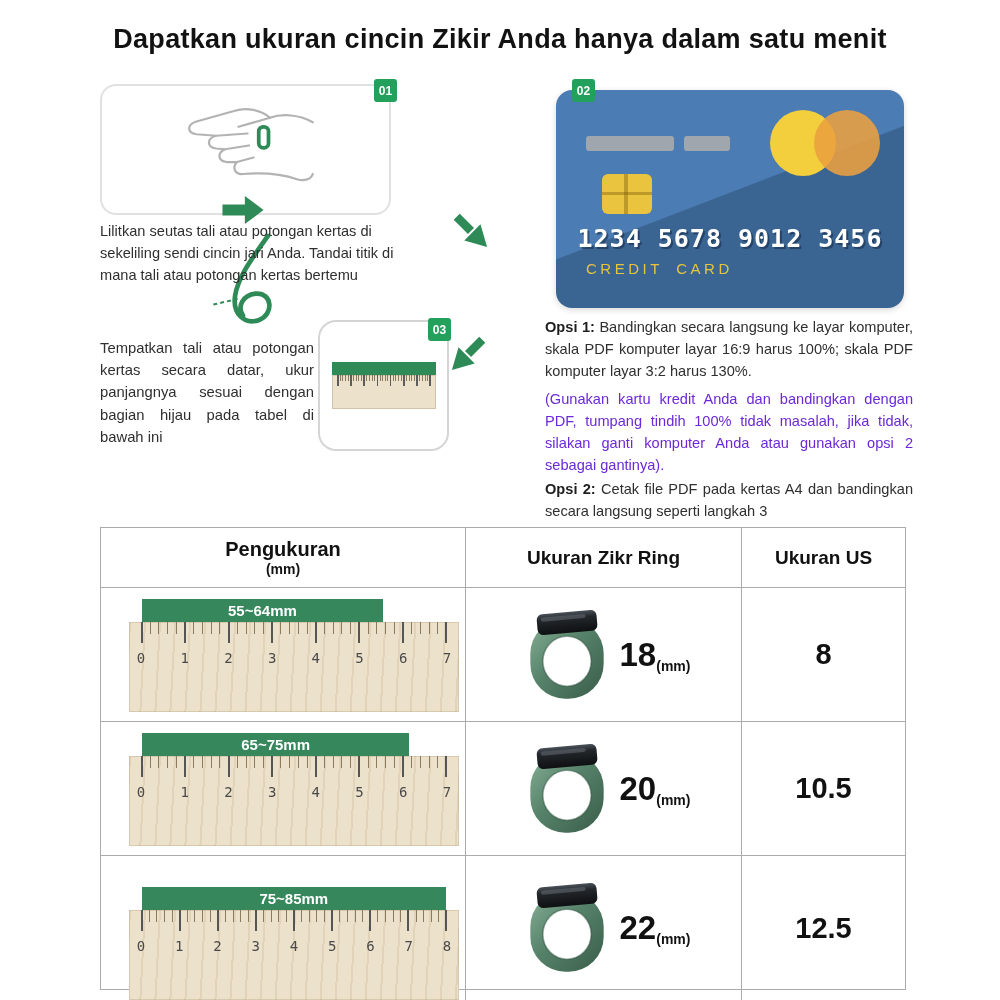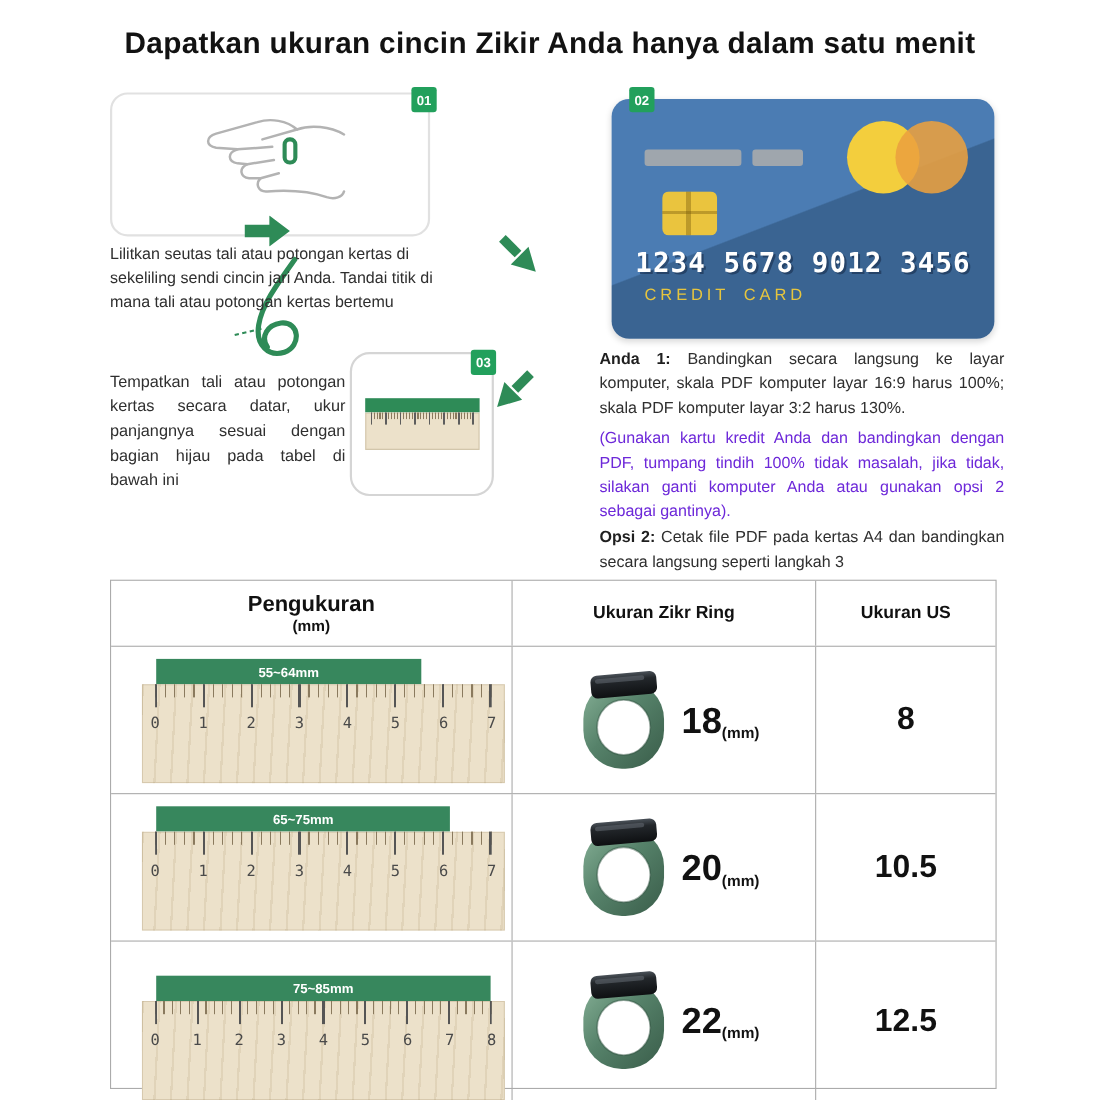--- a/index.html
+++ b/index.html
@@ -98,26 +98,26 @@
   
   .size-table { position:absolute; left:100px; top:527px; width:806px; border:1px solid #ababab; background:#fff; }
   .thead, .trow { display:grid; grid-template-columns:364px 276px 1fr; }
   .thead { height:59px; }
   .trow { height:134px; border-top:1px solid #ababab; }
   .cell { min-width:0; }
   .col-b { border-left:1px solid #ababab; }
   .th { display:flex; flex-direction:column; align-items:center; justify-content:center; font-weight:bold; color:#111; }
   .th-main { font-size:20px; line-height:1.15; }
   .th-sub { font-size:14px; }
-  .th2, .th3 { font-size:16px; }
+  .th2, .th3 { font-size:19px; }
 
   .m-cell { padding:11px 0 0 28px; }
   .ruler-wrap { width:330px; position:relative; }
   .range-bar {
-    margin-left:13px; height:23px; background:#37875d; color:#fff; font-weight:bold; font-size:12px;
+    margin-left:13px; height:23px; background:#37875d; color:#fff; font-weight:bold; font-size:15px;
     display:flex; align-items:center; justify-content:center; width:73%;
   }
   .ruler {
     --majors:7;
     position:relative; height:90px; background-color:#ece1ca;
     background-image:repeating-linear-gradient(93deg, rgba(164,140,96,.16) 0 2px, transparent 2px 15px);
     box-shadow:inset 0 0 0 1px rgba(150,130,90,.25);
   }
   .ticks-major { position:absolute; top:0; left:12px; right:12px; height:21px;
     background:repeating-linear-gradient(to right,#555 0 2px,transparent 2px calc((100% - 2px)/var(--majors))); }
@@ -197,21 +197,21 @@
     <div class="cc-bar cc-bar2"></div>
     <div class="cc-chip"></div>
     <div class="cc-circles">
       <div class="cc-circle cc-circle-yellow"></div>
       <div class="cc-circle cc-circle-orange"></div>
     </div>
     <div class="cc-number">1234 5678 9012 3456</div>
     <div class="cc-label">CREDIT CARD</div>
   </div>
 
-  <p class="opsi opsi-1"><b>Anda 1:</b> <span>Bandingkan secara langsung ke layar komputer, skala PDF komputer layar 16:9 harus 100%; skala PDF komputer layar 3:2 harus 130%.</span></p>
+  <p class="opsi opsi-1"><b>Opsi 1:</b> <span>Bandingkan secara langsung ke layar komputer, skala PDF komputer layar 16:9 harus 100%; skala PDF komputer layar 3:2 harus 130%.</span></p>
   <p class="opsi opsi-green">(Gunakan kartu kredit Anda dan bandingkan dengan PDF, tumpang tindih 100% tidak masalah, jika tidak, silakan ganti komputer Anda atau gunakan opsi 2 sebagai gantinya).</p>
   <p class="opsi opsi-2"><b>Opsi 2:</b> <span>Cetak file PDF pada kertas A4 dan bandingkan secara langsung seperti langkah 3</span></p>
 
   <p class="step3-text">Tempatkan tali atau potongan kertas secara datar, ukur panjangnya sesuai dengan bagian hijau pada tabel di bawah ini</p>
   <div class="step3-box">
     <div>
       <div class="mini-bar"></div>
       <div class="mini-ruler">
         <div class="mini-ticks-minor"></div>
         <div class="mini-ticks-major"></div>

